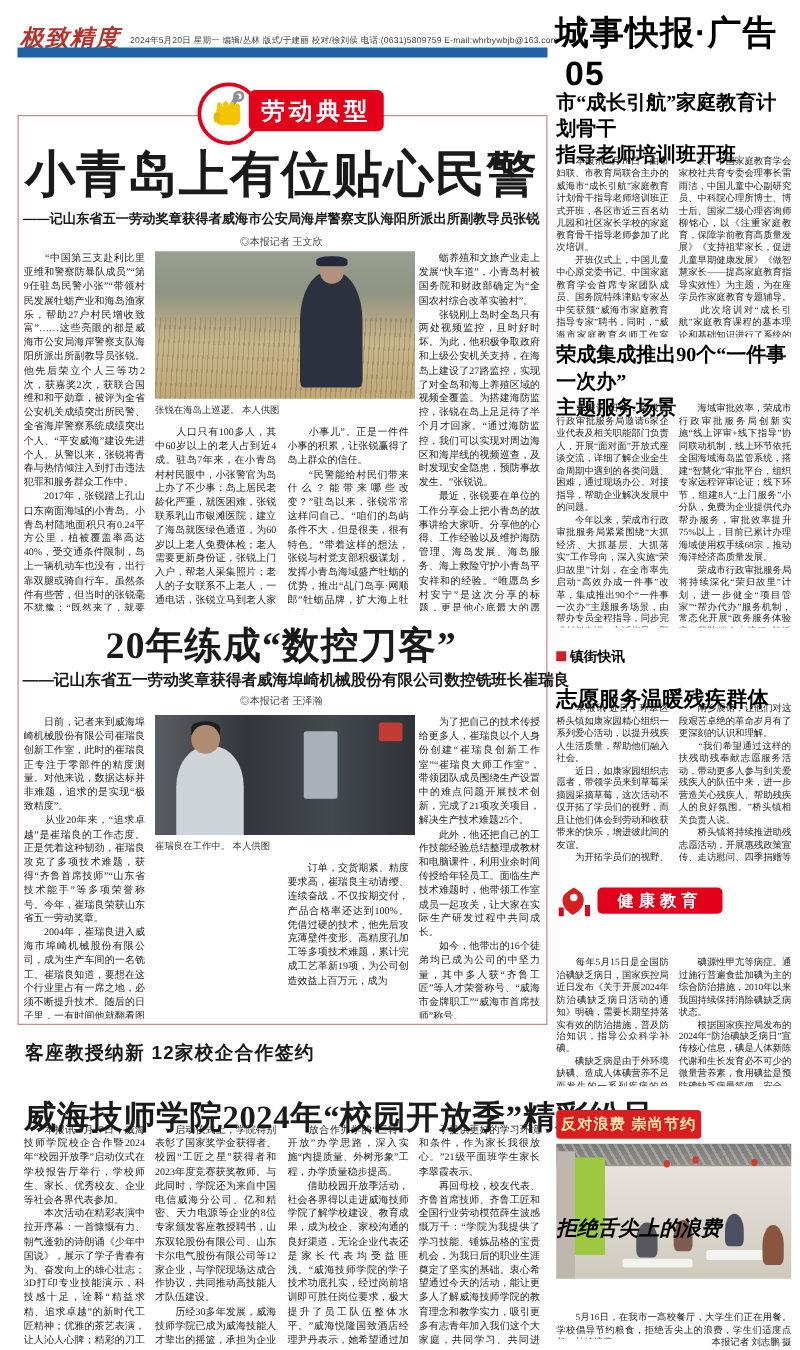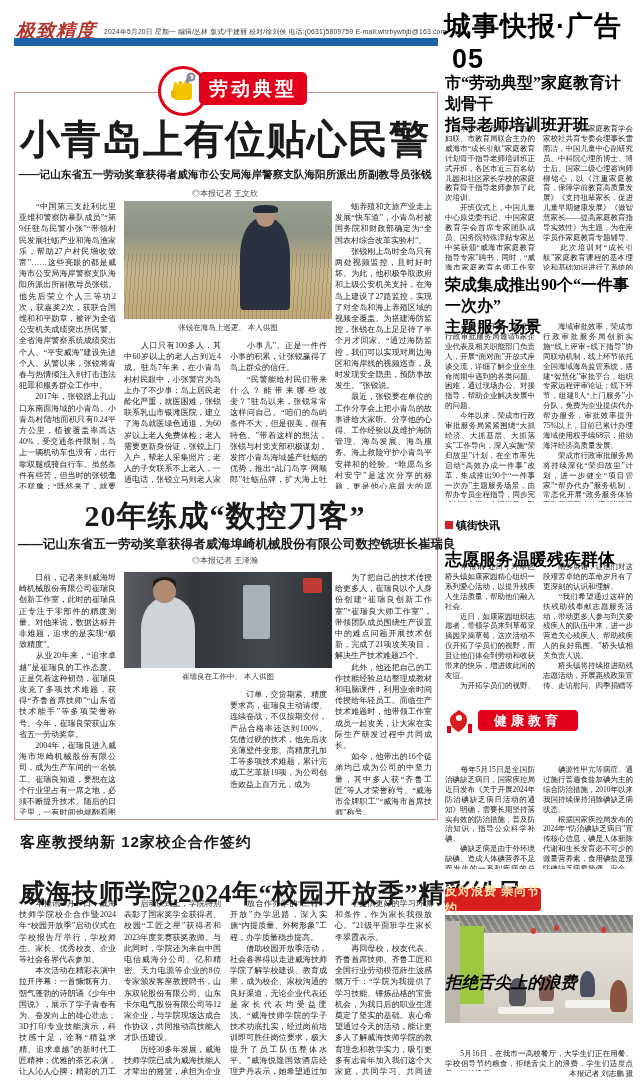--- a/index.html
+++ b/index.html
@@ -20,21 +20,21 @@
               justify-content:center;}
   .badge-circle{background:#fff;border:3px solid #e2001a;border-radius:50%;}
   .h1-main{font-family:"Liberation Serif",serif;font-weight:bold;font-size:40px;
            letter-spacing:1px;text-align:center;white-space:nowrap;}
   .subhead{font-weight:bold;font-size:10.6px;text-align:center;white-space:nowrap;}
   .byline{font-size:8px;color:#444;text-align:center;}
   .col{font-family:"Liberation Serif",serif;font-size:8px;line-height:11.2px;
        text-align:justify;color:#222;white-space:pre-line;overflow:hidden;}
   .rcol{font-family:"Liberation Serif",serif;font-size:7.5px;line-height:9.9px;
         text-align:justify;color:#222;white-space:pre-line;overflow:hidden;}
-  .caption{font-size:7.5px;color:#333;text-align:center;white-space:nowrap;}
+  .caption{font-size:7.5px;color:#333;text-align:left;white-space:nowrap;}
   .h2-main{font-family:"Liberation Serif",serif;font-weight:bold;font-size:30px;
            letter-spacing:1px;text-align:center;white-space:nowrap;}
   .subhead2{font-weight:bold;font-size:12.5px;text-align:center;white-space:nowrap;}
   .kicker{font-weight:bold;font-size:15px;letter-spacing:1px;}
   .h3-main{font-family:"Liberation Serif",serif;font-weight:bold;font-size:26px;
            letter-spacing:0.5px;white-space:nowrap;}
   .rhead{font-family:"Liberation Serif",serif;font-weight:bold;font-size:16px;
          line-height:21px;color:#000;}
   .tagline{font-weight:bold;font-size:11px;color:#000;}
   .tagsq{display:inline-block;width:8px;height:8px;background:#d01f26;margin-right:3px;}
@@ -157,21 +157,21 @@
   <div class="abs col" style="left:124px;top:898px;width:97px;height:180px;">　　启动仪式上，学院特别表彰了国家奖学金获得者、校园“工匠之星”获得者和2023年度竞赛获奖教师。与此同时，学院还为来自中国电信威海分公司、亿和精密、天力电源等企业的8位专家颁发客座教授聘书，山东双轮股份有限公司、山东卡尔电气股份有限公司等12家企业，与学院现场达成合作协议，共同推动高技能人才队伍建设。
 　　历经30多年发展，威海技师学院已成为威海技能人才辈出的摇篮，承担为企业输送技师和高级技工等实用型人才的重任。近年来，学院以建设特色鲜明、质量一流的高水平职业院校为目标任务，紧盯区域产业和企业发展需求，聚焦学校围绕企业转、专业围绕产业转、教学围绕生产转和开</div>
   <div class="abs col" style="left:230px;top:898px;width:97px;height:180px;">　　放合作办学的“三转一开放”办学思路，深入实施“内提质量、外树形象”工程，办学质量稳步提高。
 　　借助校园开放季活动，社会各界得以走进威海技师学院了解学校建设、教育成果，成为校企、家校沟通的良好渠道，无论企业代表还是家长代表均受益匪浅。“威海技师学院的学子技术功底扎实，经过岗前培训即可胜任岗位要求，极大提升了员工队伍整体水平。”威海悦隆国致酒店经理尹丹表示，她希望通过加强校企合作，培养更多优秀的技能人才，成为企业坚实的后备力量。
 　　校园开放季活动让家长们吃了一颗“定心丸”。“看到那么多优秀学生上台表演，我特别开心和骄傲，因为孩子在学校里能学到技术，学校也在尽所能地为孩</div>
   <div class="abs col" style="left:335px;top:898px;width:97px;height:180px;">　　子提供更好的学习环境和条件，作为家长我很放心。”21级平面班学生家长李翠霞表示。
 　　再回母校，校友代表、齐鲁首席技师、齐鲁工匠和全国行业劳动模范薛生波感慨万千：“学院为我提供了学习技能、锤炼品格的宝贵机会，为我日后的职业生涯奠定了坚实的基础。衷心希望通过今天的活动，能让更多人了解威海技师学院的教育理念和教学实力，吸引更多有志青年加入我们这个大家庭，共同学习、共同进步。”
 　　威海技师学院将不断深化教育教学改革，构建校企育人体系，加强校企合作，推动技师高技能人才队伍建设，为加快建设“精致城市·幸福威海”提供高技能人才支撑。　　　李林 光勇</div>
 
   <div class="abs rhead" style="left:445px;top:72px;width:190px;">
-    <div>市“劳动典型”家庭教育计划骨干</div>
+    <div>市“成长引航”家庭教育计划骨干</div>
     <div>指导老师培训班开班</div>
   </div>
   <div class="abs rcol" style="left:445px;top:124px;width:90px;height:146px;">　　本报讯 5月18日，由市妇联、市教育局联合主办的威海市“成长引航”家庭教育计划骨干指导老师培训班正式开班，各区市近三百名幼儿园和社区家长学校的家庭教育骨干指导老师参加了此次培训。
 　　开班仪式上，中国儿童中心原党委书记、中国家庭教育学会首席专家团队成员、国务院特殊津贴专家丛中笑获颁“威海市家庭教育指导专家”聘书，同时，“威海市家庭教育名师工作室——雷雨洁工作室”揭牌。
 　　开班仪式后，丛中笑及中国儿童中心研究员、家庭教育部部</div>
   <div class="abs rcol" style="left:543px;top:124px;width:90px;height:146px;">　　长、中国家庭教育学会家校社共育专委会理事长雷雨洁，中国儿童中心副研究员、中科院心理所博士、博士后、国家二级心理咨询师柳铭心，以《注重家庭教育，保障学前教育高质量发展》《支持祖辈家长，促进儿童早期健康发展》《做智慧家长——提高家庭教育指导实效性》为主题，为在座学员作家庭教育专题辅导。
 　　此次培训对“成长引航”家庭教育课程的基本理论和基础知识进行了系统的梳理，专家深入浅出的理论阐述、鲜活生动的案例指导使学员在聆听中受益匪浅。　杨彩明</div>
 
   <div class="abs rhead" style="left:445px;top:274px;width:190px;">
     <div>荣成集成推出90个“一件事一次办”</div>
@@ -203,21 +203,21 @@
     </svg>
   </div>
   <div class="abs hb-pill" style="left:478px;top:710px;width:100px;height:21px;">
     <span>健康教育</span>
   </div>
   <div class="abs rcol" style="left:445px;top:765px;width:90px;height:104px;">　　每年5月15日是全国防治碘缺乏病日，国家疾控局近日发布《关于开展2024年防治碘缺乏病日活动的通知》明确，需要长期坚持落实有效的防治措施，普及防治知识，指导公众科学补碘。
 　　碘缺乏病是由于外环境缺碘、造成人体碘营养不足而发生的一系列疾病的总称，可引起甲状腺肿大、智力障碍及</div>
   <div class="abs rcol" style="left:543px;top:765px;width:90px;height:104px;">　　碘源性甲亢等病症。通过施行普遍食盐加碘为主的综合防治措施，2010年以来我国持续保持消除碘缺乏病状态。
 　　根据国家疾控局发布的2024年“防治碘缺乏病日”宣传核心信息，碘是人体新陈代谢和生长发育必不可少的微量营养素，食用碘盐是预防碘缺乏病最简便、安全、有效的方式。　据新华社电</div>
 
-  <div class="abs banner" style="left:445px;top:888px;width:96px;height:23px;">
+  <div class="abs banner" style="left:445px;top:888px;width:116px;height:23px;">
     <span>反对浪费 崇尚节约</span>
   </div>
   <div class="abs ph ph3" style="left:445px;top:915px;width:188px;height:108px;">
     <div class="stripes"></div>
     <div class="pillar2"></div>
     <div class="pillar"></div>
     <div class="tbl" style="left:28%;bottom:8%;width:30%;"></div>
     <div class="tbl" style="left:64%;bottom:14%;width:28%;"></div>
     <div class="pers" style="left:34%;bottom:16%;width:9%;height:26%;"></div>
     <div class="pers" style="left:50%;bottom:20%;width:8%;height:24%;background:#7d5a52;"></div>

